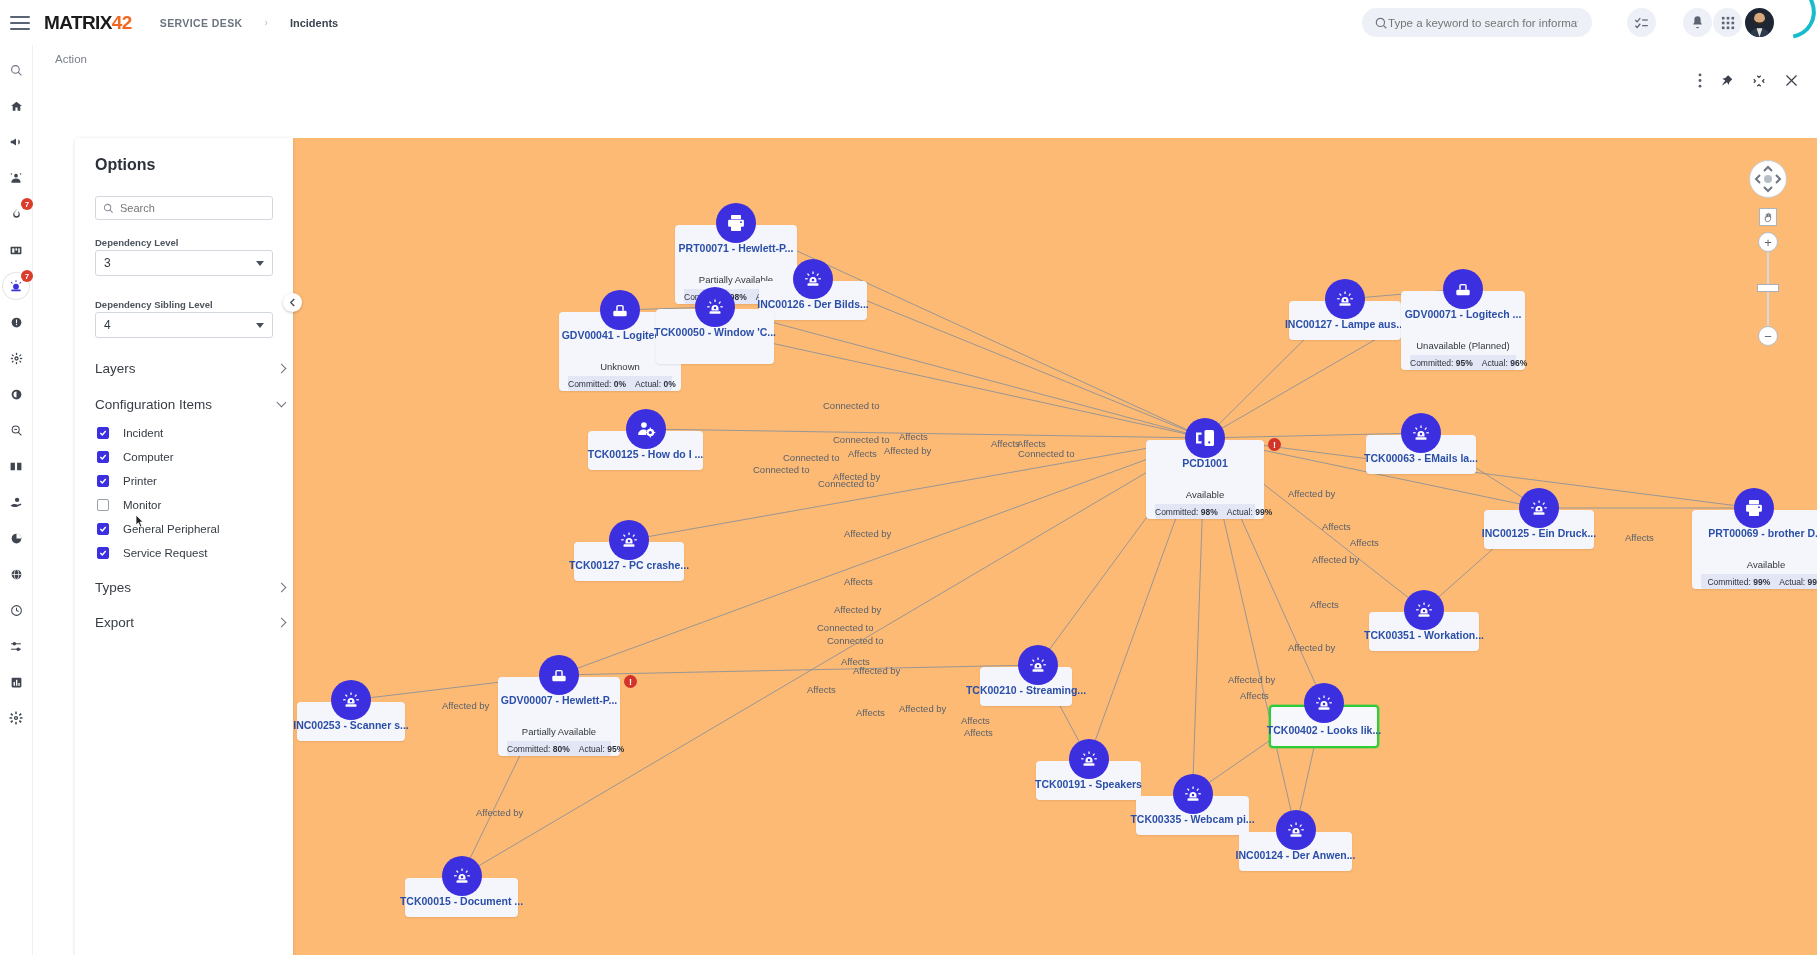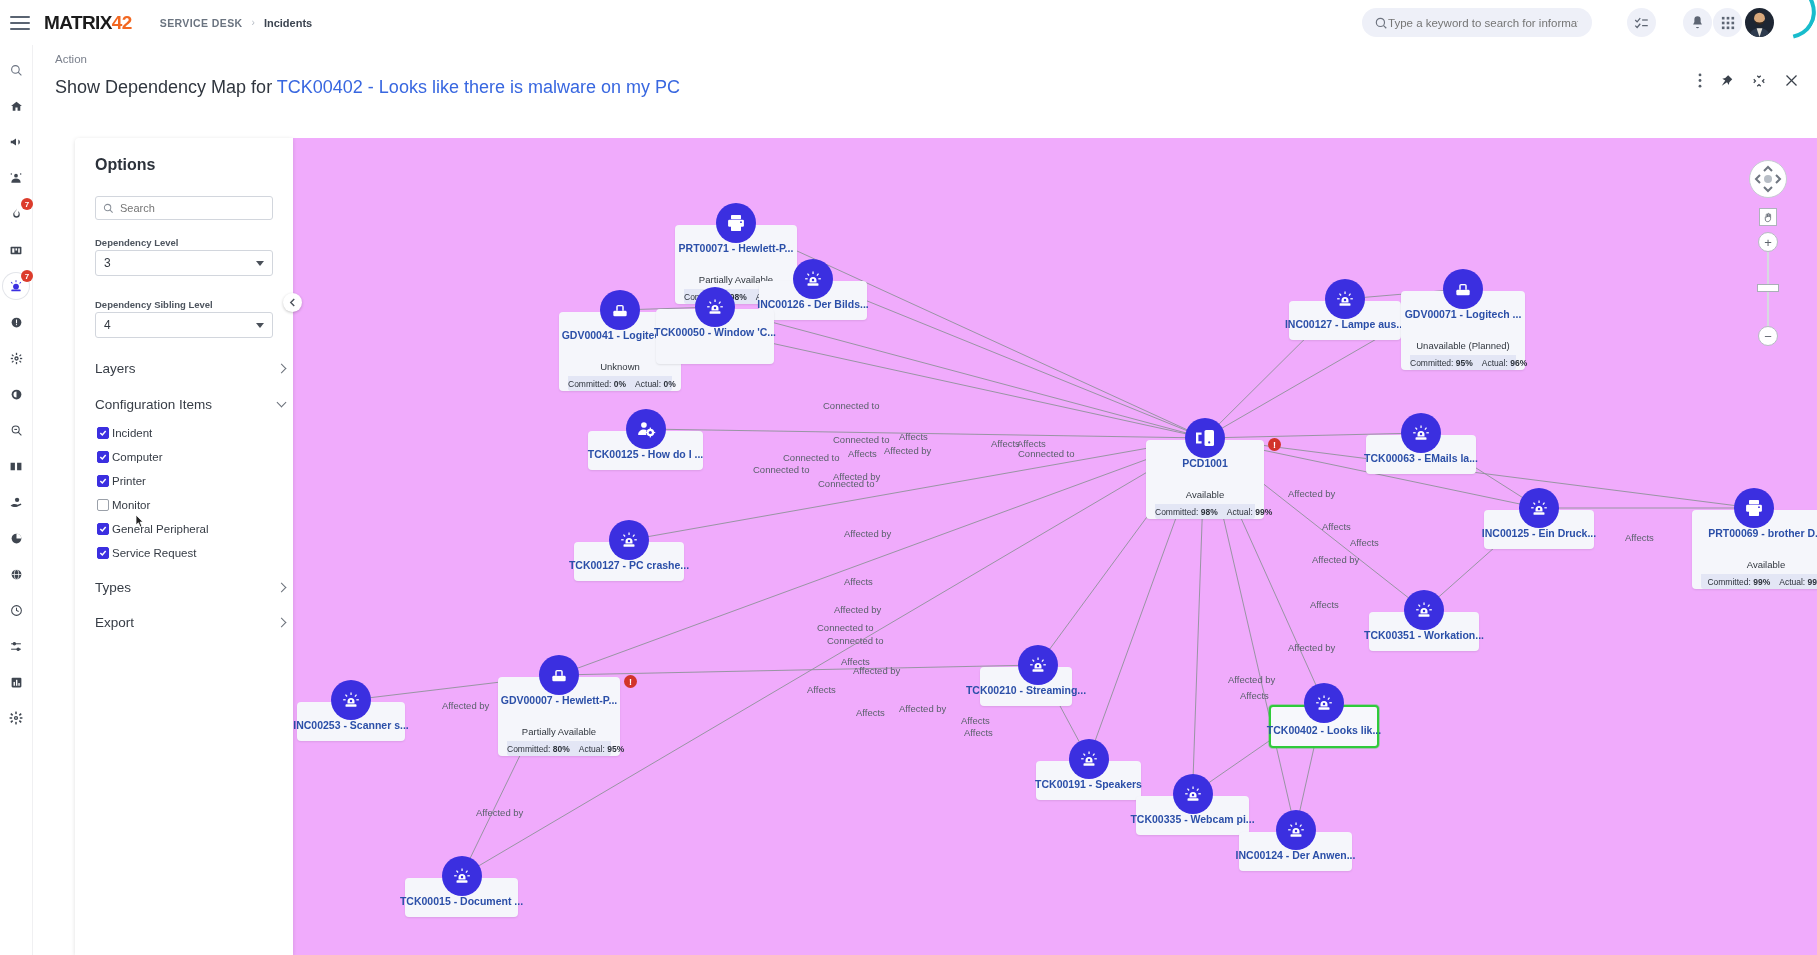--- a/index.html
+++ b/index.html
@@ -7,21 +7,21 @@
     font-family:"Liberation Sans", sans-serif; }
 
   
   .topbar { position:absolute; left:0; top:0; width:1817px; height:45px;
     background:#fff; display:flex; align-items:center; z-index:40; }
   .hamburger { width:20px; height:14px; margin-left:10px; margin-right:14px;
     display:flex; flex-direction:column; justify-content:space-between; cursor:pointer; }
   .hamburger span { display:block; height:2px; background:#5a6472; border-radius:1px; }
   .logo { font-size:19px; font-weight:bold; letter-spacing:-.6px; color:#1b1b1b; }
   .logo .o { color:#f26822; }
-  .crumbs { display:flex; align-items:center; margin-left:28px; gap:9px; }
+  .crumbs { display:flex; align-items:center; margin-left:28px; gap:22px; }
   .crumb-a { font-size:10.5px; font-weight:bold; letter-spacing:.4px; color:#6b7480; }
   .crumb-sep { color:#b6bcc5; font-size:10px; }
   .crumb-b { font-size:11px; font-weight:bold; color:#3c4450; }
   .search-pill { position:absolute; left:1362px; top:8px; width:230px; height:29px;
     background:#eef0f8; border-radius:15px; display:flex; align-items:center; padding:0 12px; }
   .search-pill input { border:0; background:transparent; outline:none; font-size:11.5px;
     color:#6d737f; width:190px; font-family:"Liberation Sans", sans-serif; }
   .round-btn { position:absolute; top:8px; width:29px; height:29px; border-radius:50%;
     background:#eef0f8; display:flex; align-items:center; justify-content:center; cursor:pointer; }
   .avatar { position:absolute; left:1743px; top:6px; width:33px; height:33px; border-radius:50%;
@@ -79,29 +79,29 @@
   .select-box span { font-size:12px; color:#31373f; }
   .caret { width:0;height:0;border-left:4px solid transparent;border-right:4px solid transparent;
     border-top:5px solid #4a5059; }
   .acc-row { position:absolute; left:20px; width:190px; height:34px; display:flex;
     align-items:center; justify-content:space-between; cursor:pointer; }
   .acc-row .t { font-size:13.5px; color:#373d46; }
   .chev { width:7px; height:7px; border-right:1.5px solid #6a707a; border-bottom:1.5px solid #6a707a; }
   .chev.r { transform:rotate(-45deg); }
   .chev.d { transform:rotate(45deg); margin-bottom:3px; }
   .cb-row { position:absolute; left:22px; height:24px; display:flex; align-items:center;
-    gap:3px; cursor:pointer; }
+    gap:14px; cursor:pointer; }
   .cb { width:12px; height:12px; border-radius:2px; border:1.5px solid #9aa0a9; background:#fff;
     display:flex; align-items:center; justify-content:center; }
   .cb.on { background:#3b2fe0; border-color:#3b2fe0; }
   .cb-row .lbl { font-size:11.5px; color:#353b44; }
 
   
   #graph { position:absolute; left:288px; top:138px; width:1529px; height:817px;
-    overflow:hidden; background:#f0abfc; }
+    overflow:hidden; background:#fdba74; }
   #edges { position:absolute; left:0; top:0; width:1529px; height:817px; }
   .node { position:absolute; }
   .node .card { position:absolute; left:0; top:22px; background:#f5f6fb; border-radius:4px;
     box-shadow:0 1px 2px rgba(0,0,0,.09); display:flex; flex-direction:column;
     align-items:center; padding:16px 9px 0; }
   .node.sel .card { border:2px solid #2ecb3a; background:#f7f8fc;
     box-shadow:0 0 0 1px rgba(46,203,58,.35);align-items:center; }
   .node .ico { position:absolute; top:0; width:40px; height:40px; border-radius:50%;
     background:#3b2fe0; display:flex; align-items:center; justify-content:center; z-index:3; }
   .node .nm { font-size:10.5px; font-weight:bold; color:#2b4fa8; white-space:nowrap;
@@ -337,23 +337,20 @@
         <rect x="3.4" y="3.8" width="2.6" height="4.4" transform="rotate(-45 4.7 6)"></rect>
         <rect x="18" y="15.8" width="2.6" height="4.4" transform="rotate(-45 19.3 18)"></rect>
         <rect x="18" y="3.8" width="2.6" height="4.4" transform="rotate(45 19.3 6)"></rect>
         <rect x="3.4" y="15.8" width="2.6" height="4.4" transform="rotate(45 4.7 18)"></rect>
       </svg>
     </div>
 </div>
 
 <div class="action-bar">
   <div class="action-label">Action</div>
-  <div class="action-title">
-    <span>Show Dependency Map for </span><span class="lnk">TCK00402 - Looks like there is malware on my PC</span>
-  </div>
   <div class="action-tools">
     <div class="atool">
       <svg width="4" height="15" viewBox="0 0 4 16" fill="#555d68">
           <circle cx="2" cy="2" r="1.5"></circle>
           <circle cx="2" cy="8" r="1.5"></circle>
           <circle cx="2" cy="14" r="1.5"></circle>
         </svg>
       </div>
     <div class="atool">
       <svg width="14" height="14" viewBox="0 0 24 24" fill="#3a414b">

